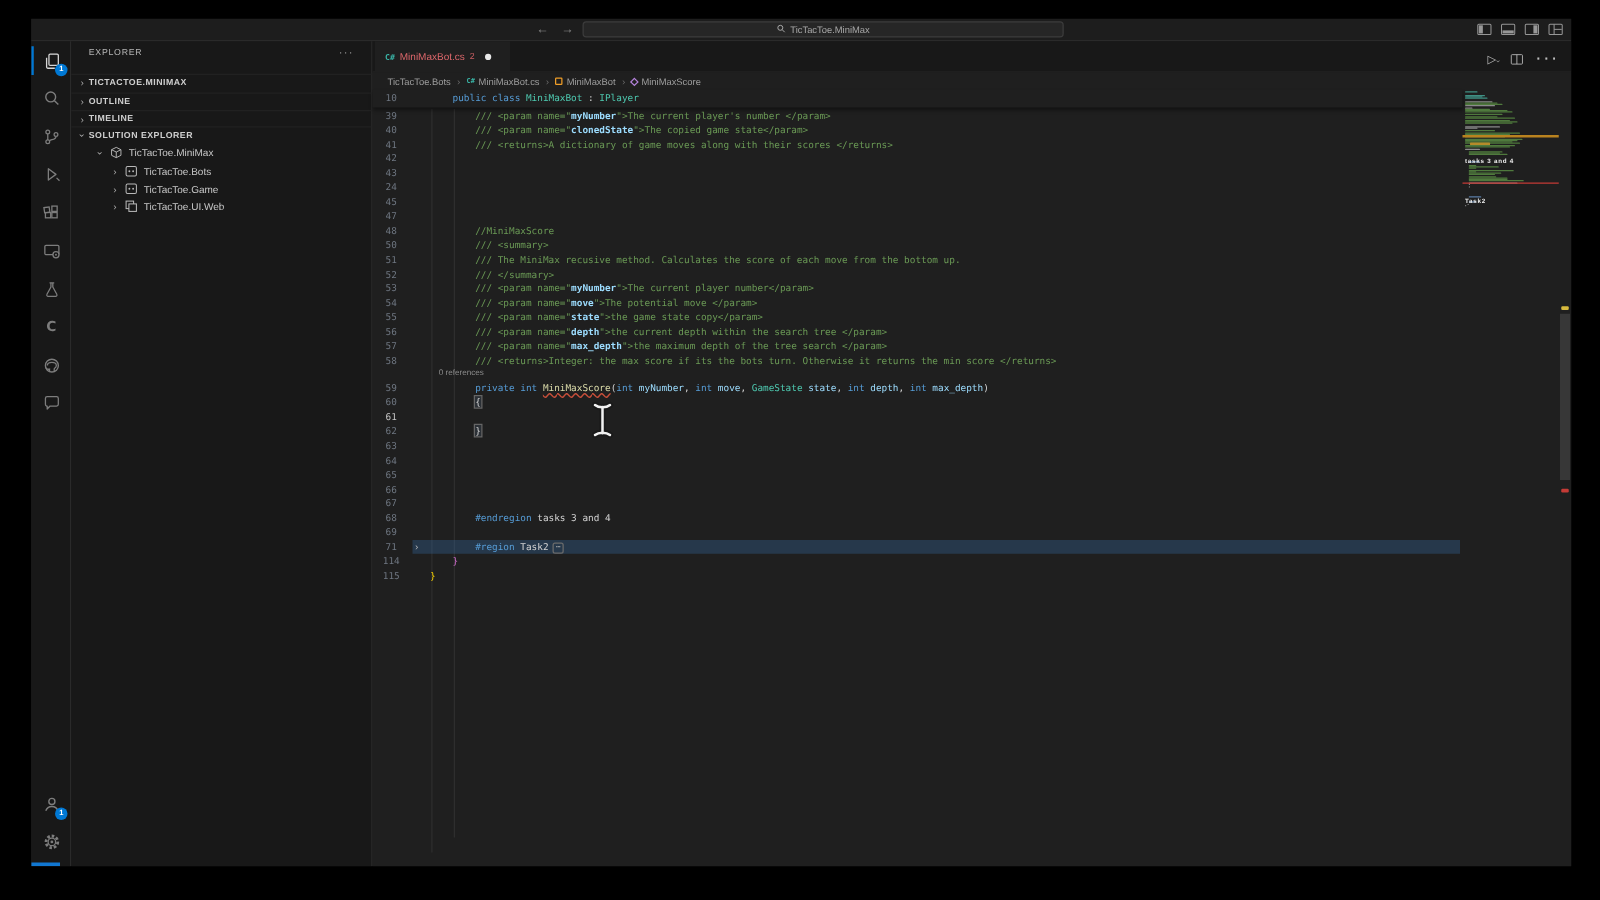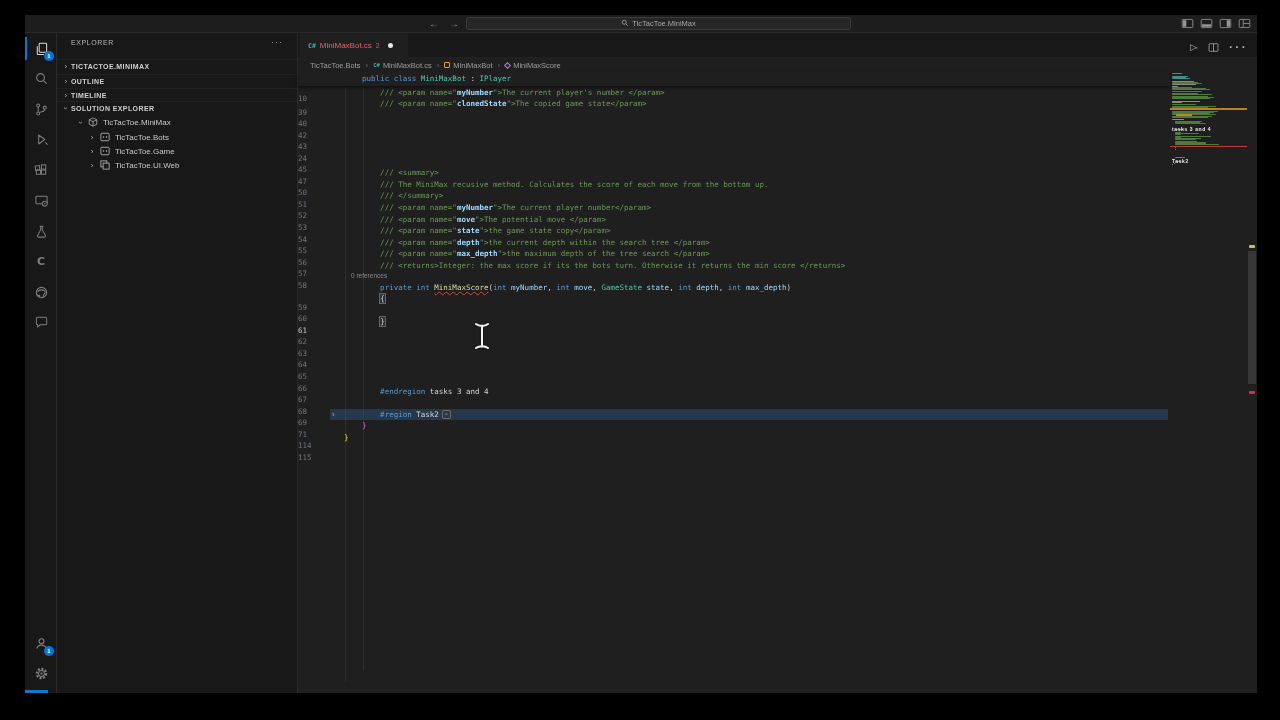--- a/index.html
+++ b/index.html
@@ -55,22 +55,22 @@
   .bc-item{display:flex;align-items:center;gap:3px;}
   .sym-class{width:6px;height:6px;border:1px solid #ee9d28;border-radius:1px;}
   .sym-method{width:5px;height:5px;border:1px solid #b180d7;transform:rotate(45deg);}
 
   
   #sticky{position:absolute;left:0;top:39px;right:87px;height:13.5px;background:#1f1f1f;box-shadow:0 2px 3px rgba(0,0,0,.45);z-index:5;}
   #code{position:absolute;left:0;top:53.5px;right:87px;bottom:0;overflow:hidden;}
   .guide{position:absolute;width:1px;background:#2e2e2e;}
   .crow{position:relative;height:11.55px;}
   .crow.lens{height:10.5px;}
-  .num{position:absolute;left:0;top:0;width:30px;text-align:left;color:#6e7681;
-    font:7.5px "DejaVu Sans Mono",monospace;line-height:11.55px;margin-top:20px;}
+  .num{position:absolute;left:0;top:0;width:30px;text-align:center;color:#6e7681;
+    font:7.5px "DejaVu Sans Mono",monospace;line-height:11.55px;}
   .crow.active-line .num{color:#c6c6c6;}
   .fold-chev{position:absolute;left:34px;top:0;color:#b8b8b8;font-size:8px;line-height:11.55px;}
   .txt{position:absolute;left:46px;top:0;white-space:pre;font:7.5px "DejaVu Sans Mono",monospace;line-height:11.55px;color:#d4d4d4;}
   .crow.hl::before{content:"";position:absolute;left:32px;width:838px;top:0;bottom:0;background:rgba(56,108,168,.33);}
   .lens-txt{position:absolute;left:53px;top:0;color:#8a8a8a;font-size:6.5px;line-height:10.5px;font-family:"Liberation Sans",sans-serif;}
   .tok-cmt{color:#6a9955;} .tok-doc{color:#9cdcfe;font-weight:bold;}
   .tok-kw{color:#569cd6;} .tok-type{color:#4ec9b0;} .tok-var{color:#9cdcfe;}
   .tok-pln{color:#d4d4d4;} .tok-b1{color:#ffd700;} .tok-b2{color:#da70d6;}
   .tok-fn{color:#dcdcaa;text-decoration:underline;text-decoration-style:wavy;text-decoration-color:#c74e39;text-decoration-thickness:1px;}
   .tok-brkm{color:#d4d4d4;outline:1px solid rgba(140,140,140,.65);background:rgba(100,130,160,.18);}
@@ -315,38 +315,46 @@
         <div class="guide" style="left: 46.5px; top: 0px; height: 595px;"></div>
         <div class="crow">
           <span class="num">39</span>
           <span class="txt"><span class="tok-cmt">        /// &lt;param name="</span><span class="tok-doc">myNumber</span><span class="tok-cmt">"&gt;The current player's number &lt;/param&gt;</span></span>
         </div>
         <div class="crow">
           <span class="num">40</span>
           <span class="txt"><span class="tok-cmt">        /// &lt;param name="</span><span class="tok-doc">clonedState</span><span class="tok-cmt">"&gt;The copied game state&lt;/param&gt;</span></span>
         </div>
         <div class="crow">
+          <span class="num">41</span>
+          <span class="txt"><span class="tok-cmt">        /// &lt;returns&gt;A dictionary of game moves along with their scores &lt;/returns&gt;</span></span>
+        </div>
+        <div class="crow">
           <span class="num">42</span>
           <span class="txt"></span>
         </div>
         <div class="crow">
           <span class="num">43</span>
           <span class="txt"></span>
         </div>
         <div class="crow">
           <span class="num">24</span>
           <span class="txt"></span>
         </div>
         <div class="crow">
           <span class="num">45</span>
           <span class="txt"></span>
         </div>
         <div class="crow">
           <span class="num">47</span>
           <span class="txt"></span>
+        </div>
+        <div class="crow">
+          <span class="num">48</span>
+          <span class="txt"><span class="tok-cmt">        //MiniMaxScore</span></span>
         </div>
         <div class="crow">
           <span class="num">50</span>
           <span class="txt"><span class="tok-cmt">        /// &lt;summary&gt;</span></span>
         </div>
         <div class="crow">
           <span class="num">51</span>
           <span class="txt"><span class="tok-cmt">        /// The MiniMax recusive method. Calculates the score of each move from the bottom up.</span></span>
         </div>
         <div class="crow">

